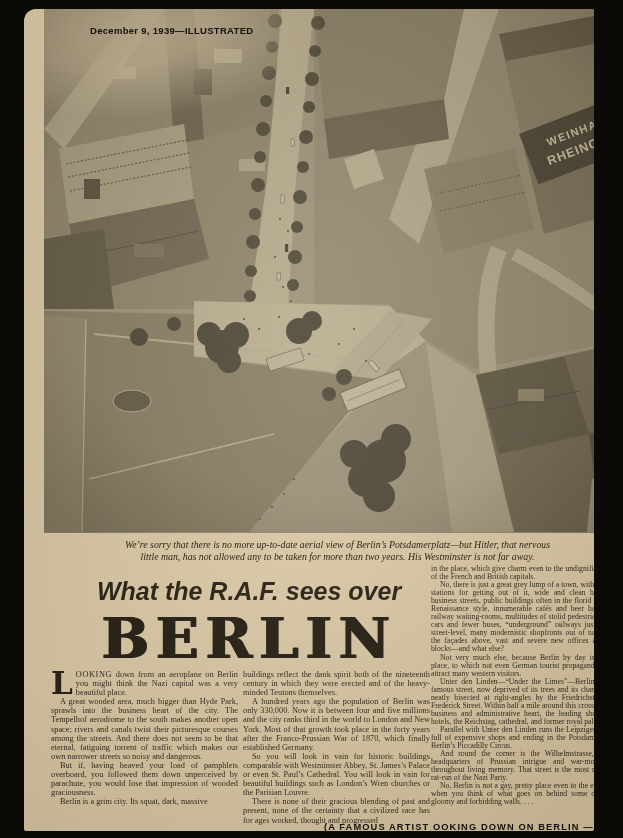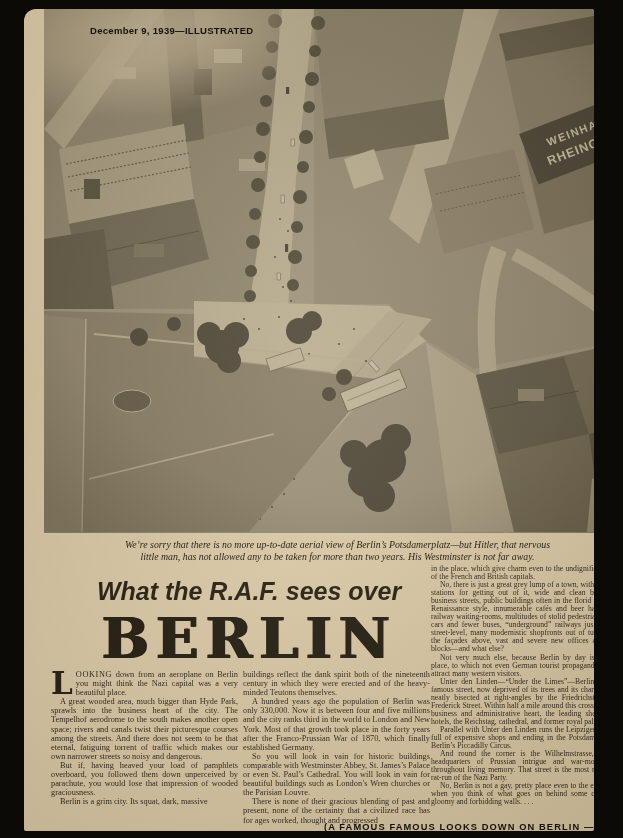--- a/index.html
+++ b/index.html
@@ -263,15 +263,15 @@
   <div class="col col3">
     <p class="noindent">in the place, which give charm even to the undignified parts of the French and British capitals.</p>
     <p>No, there is just a great grey lump of a town, with mighty stations for getting out of it, wide and clean but ugly business streets, public buildings often in the florid pseudo-Renaissance style, innumerable cafés and beer halls like railway waiting-rooms, multitudes of stolid pedestrians, few cars and fewer buses, “underground” railways just below street-level, many modernistic shopfronts out of tune with the façades above, vast and severe new offices and flat blocks—and what else?</p>
     <p>Not very much else, because Berlin by day is a dull place, to which not even German tourist propaganda could attract many western visitors.</p>
     <p>Unter den Linden—“Under the Limes”—Berlin’s most famous street, now deprived of its trees and its character, is neatly bisected at right-angles by the Friedrichstrasse—Frederick Street.  Within half a mile around this cross lies the business and administrative heart, the leading shops and hotels, the Reichstag, cathedral, and former royal palaces.</p>
     <p>Parallel with Unter den Linden runs the Leipzigerstrasse, full of expensive shops and ending in the Potsdamerplatz, Berlin’s Piccadilly Circus.</p>
     <p>And round the corner is the Wilhelmstrasse, famed headquarters of Prussian intrigue and war-mongering throughout living memory.  That street is the most noisome rat-run of the Nazi Party.</p>
     <p>No, Berlin is not a gay, pretty place even to the eye.  And when you think of what goes on behind some of those gloomy and forbidding walls. . . .</p>
   </div>
 
-  <div class="strapline"><span>(A FAMOUS FAMOUS LOOKS DOWN ON BERLIN — </span><em>overleaf</em><span>)</span></div>
+  <div class="strapline"><span>(A FAMOUS ARTIST OOKING DOWN ON BERLIN — </span><em>overleaf</em><span>)</span></div>
 
 </div>
 
 </body></html>

